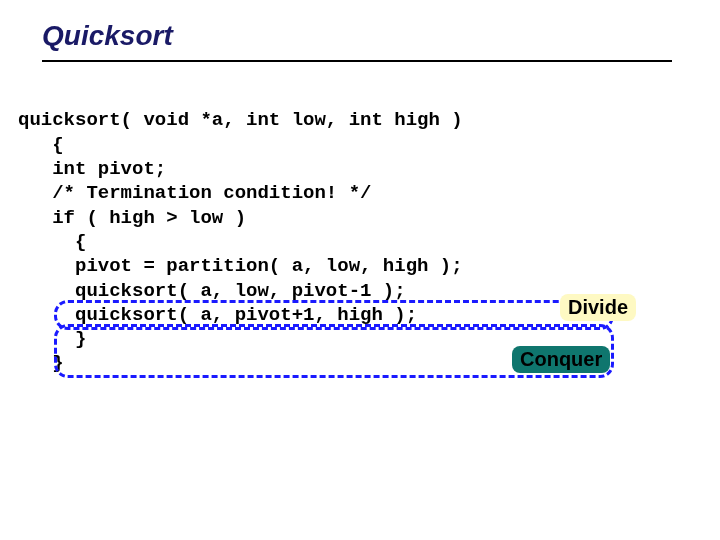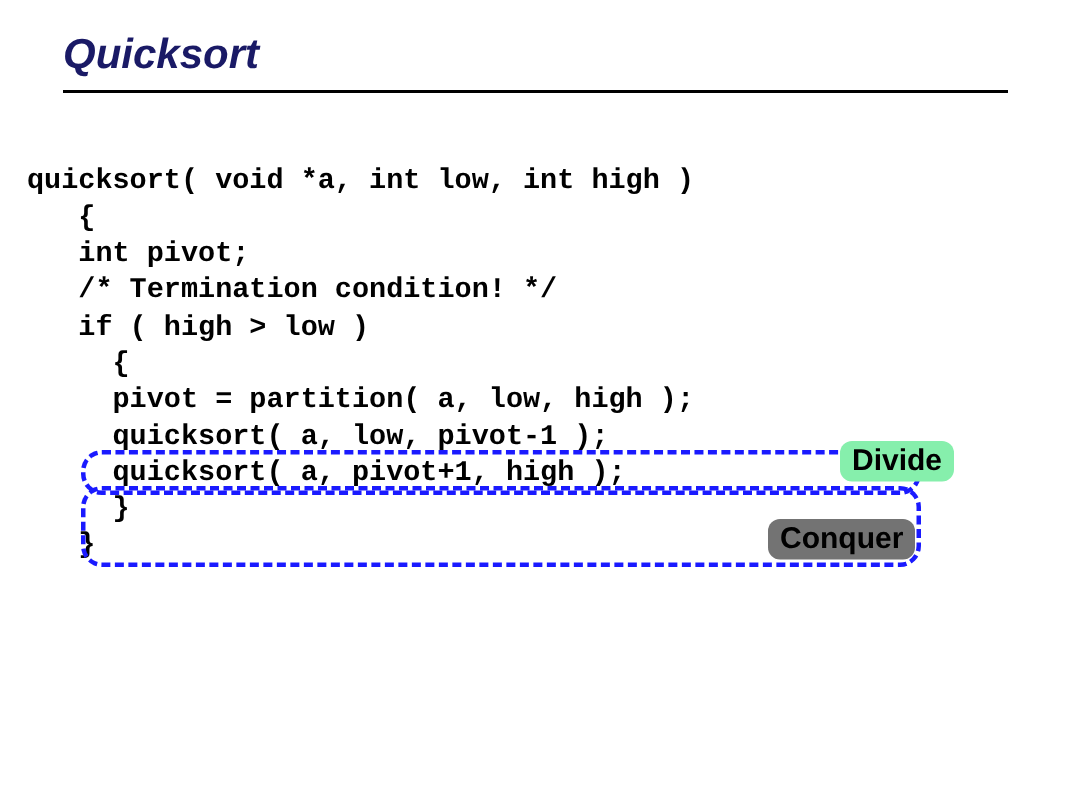--- a/index.html
+++ b/index.html
@@ -85,27 +85,27 @@
     font-weight: bold;
     font-size: 20px;
     color: #000;
     padding: 2px 8px;
     border-radius: 8px;
     z-index: 3;
   }
   .divide-label {
     left: 560px;
     top: 294px;
-    background: #86efac;
+    background: #fef9c3;
     text-align: center;
   }
   .conquer-label {
     left: 512px;
     top: 346px;
-    background: #737373;
+    background: #0f766e;
   }
 </style>
 </head>
 <body>
 
 <div class="slide">
 
   <div class="title">Quicksort</div>
   <div class="rule"></div>
 

